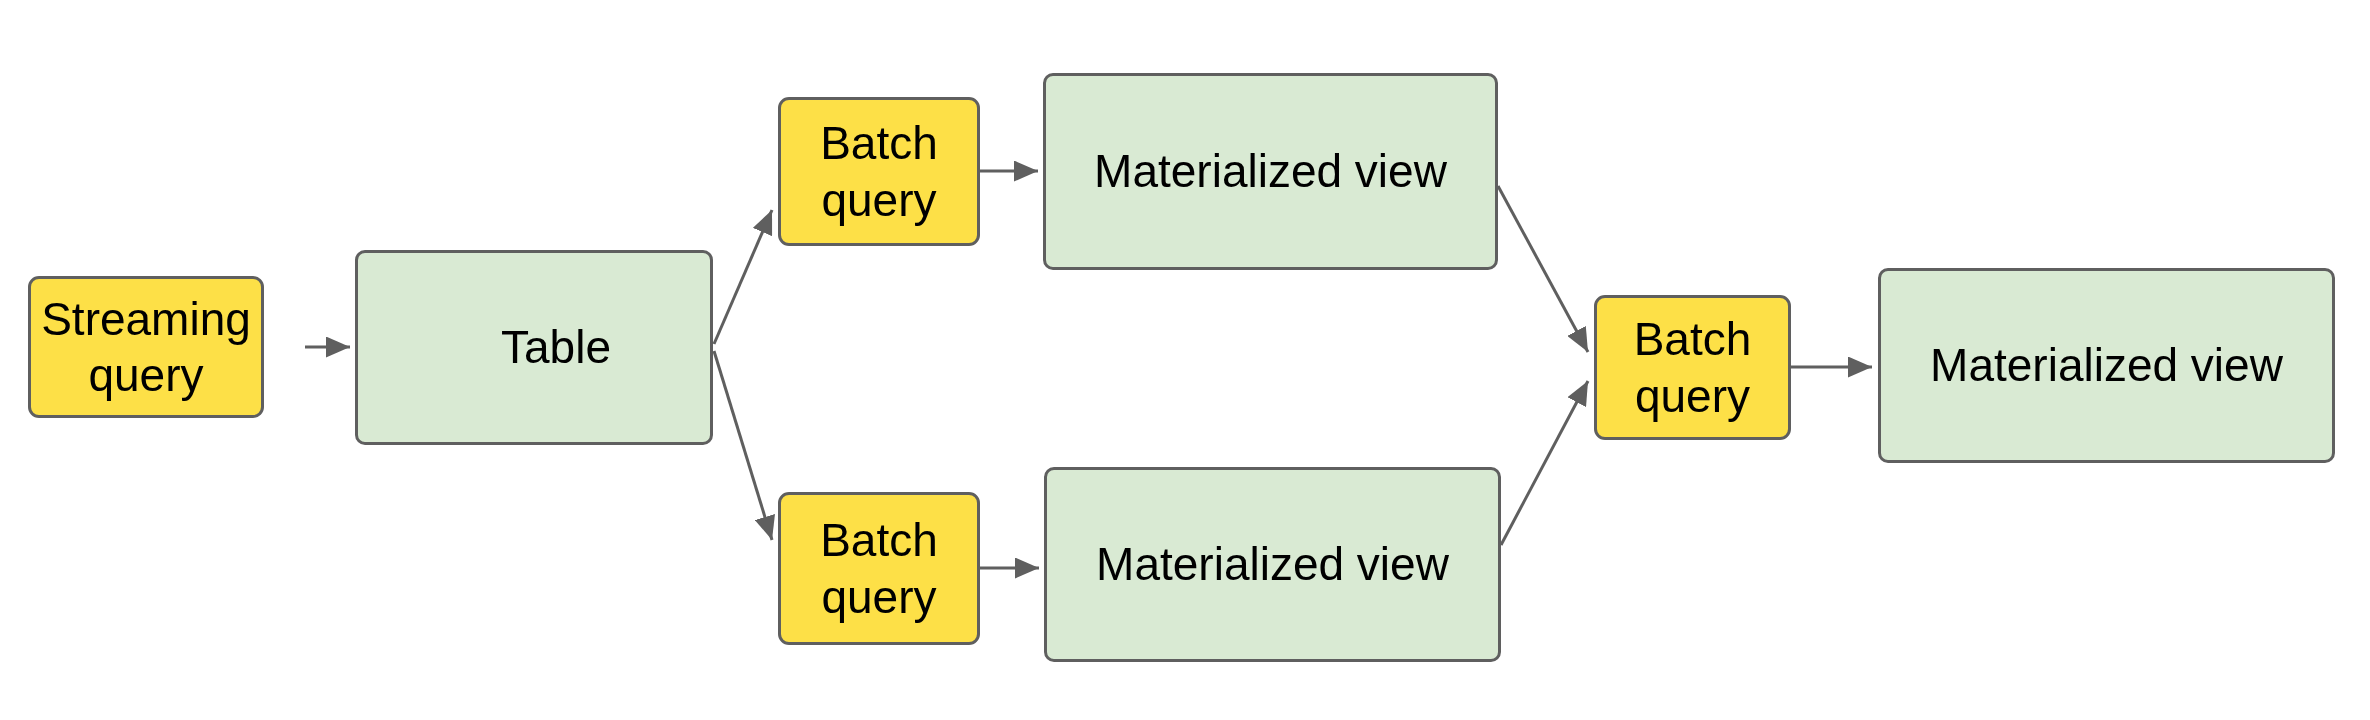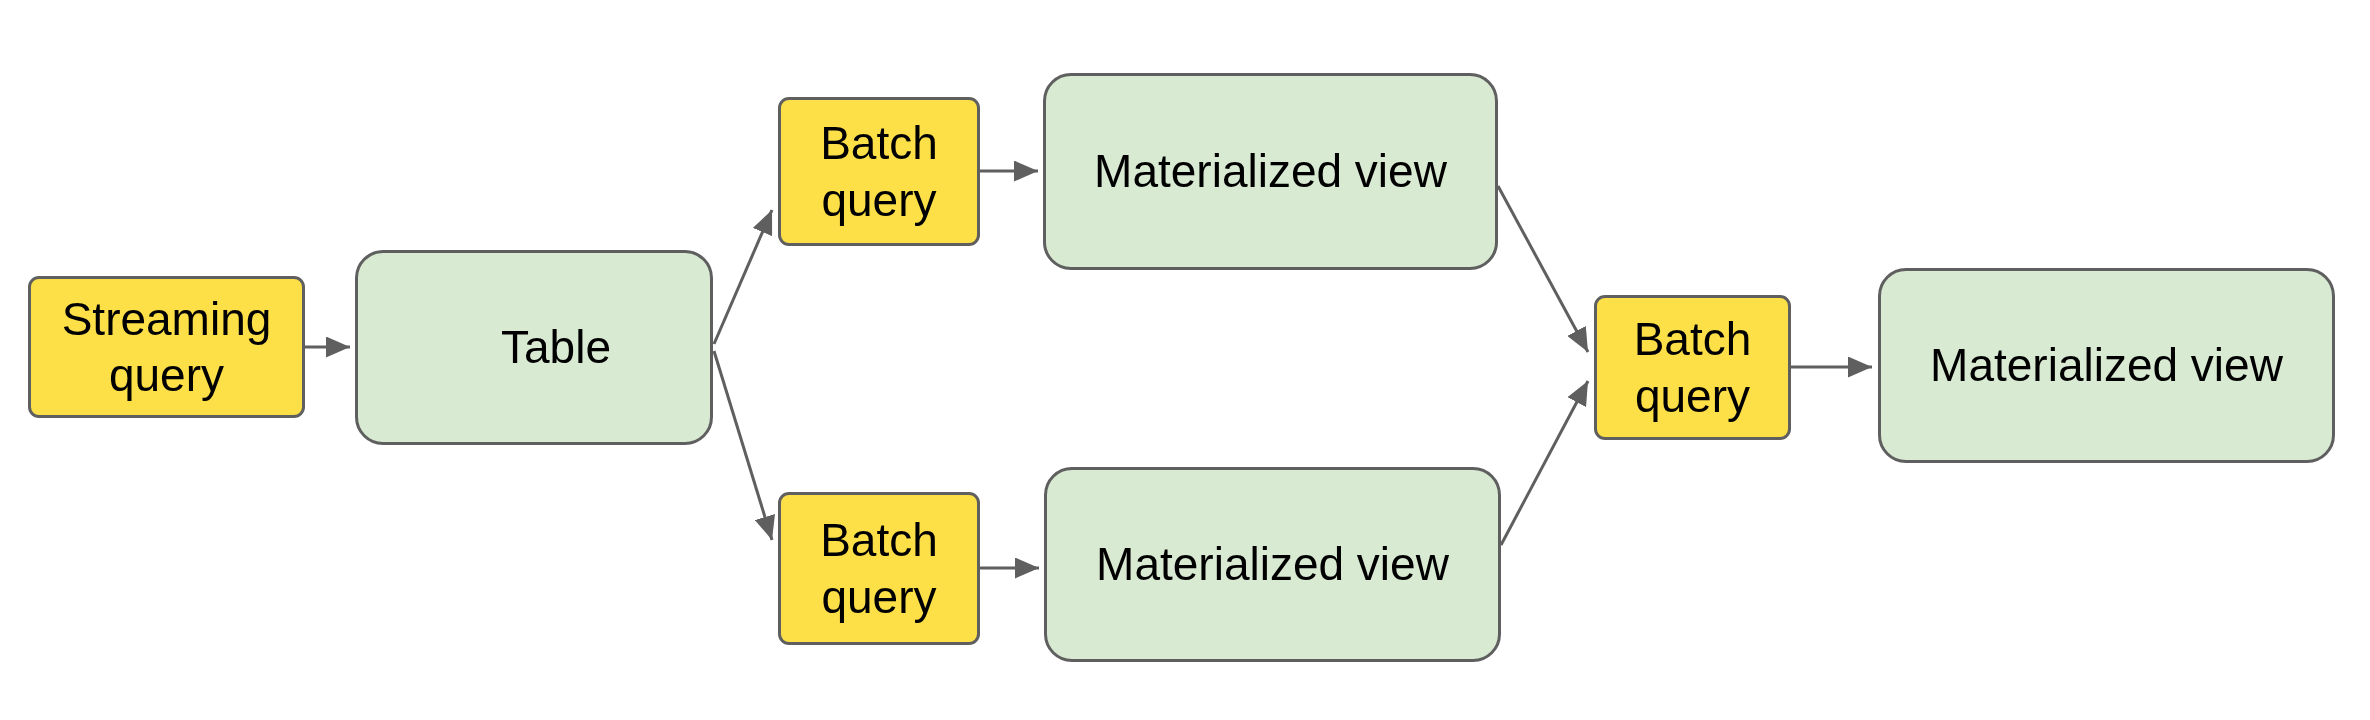--- a/index.html
+++ b/index.html
@@ -38,21 +38,21 @@
   .node .label {
     display: block;
     padding: 0 10px;
   }
   .node.query {
     background: #fde047;
     border-radius: 11px;
   }
   .node.view {
     background: #d9ead3;
-    border-radius: 28px;
+    border-radius: 10px;
   }
 </style>
 </head>
 <body>
 
 <div class="canvas">
 
   <svg class="edges" viewBox="0 0 2370 720" xmlns="http://www.w3.org/2000/svg">
     <defs>
       <marker id="arrow" markerUnits="strokeWidth" markerWidth="8" markerHeight="7" refX="8" refY="3.5" orient="auto">
@@ -64,21 +64,21 @@
       <path d="M714,344 L772,210" marker-end="url(#arrow)"></path>
       <path d="M980,171 L1038,171" marker-end="url(#arrow)"></path>
       <path d="M714,351 L772,540" marker-end="url(#arrow)"></path>
       <path d="M980,568 L1039,568" marker-end="url(#arrow)"></path>
       <path d="M1498,186 L1588,352" marker-end="url(#arrow)"></path>
       <path d="M1501,545 L1588,381" marker-end="url(#arrow)"></path>
       <path d="M1791,367 L1872,367" marker-end="url(#arrow)"></path>
     </g>
   </svg>
 
-  <div class="node query" style="left:28px; top:276px; width:277px; height:142px;">
+  <div class="node query" style="left:28px; top:276px; width:236px; height:142px;">
     <span class="label">Streaming query</span>
   </div>
 
   <div class="node view" style="left:355px; top:250px; width:358px; height:195px;padding-left:44px;">
     <span class="label">Table</span>
   </div>
 
   <div class="node query" style="left:778px; top:97px; width:202px; height:149px;">
     <span class="label">Batch query</span>
   </div>

